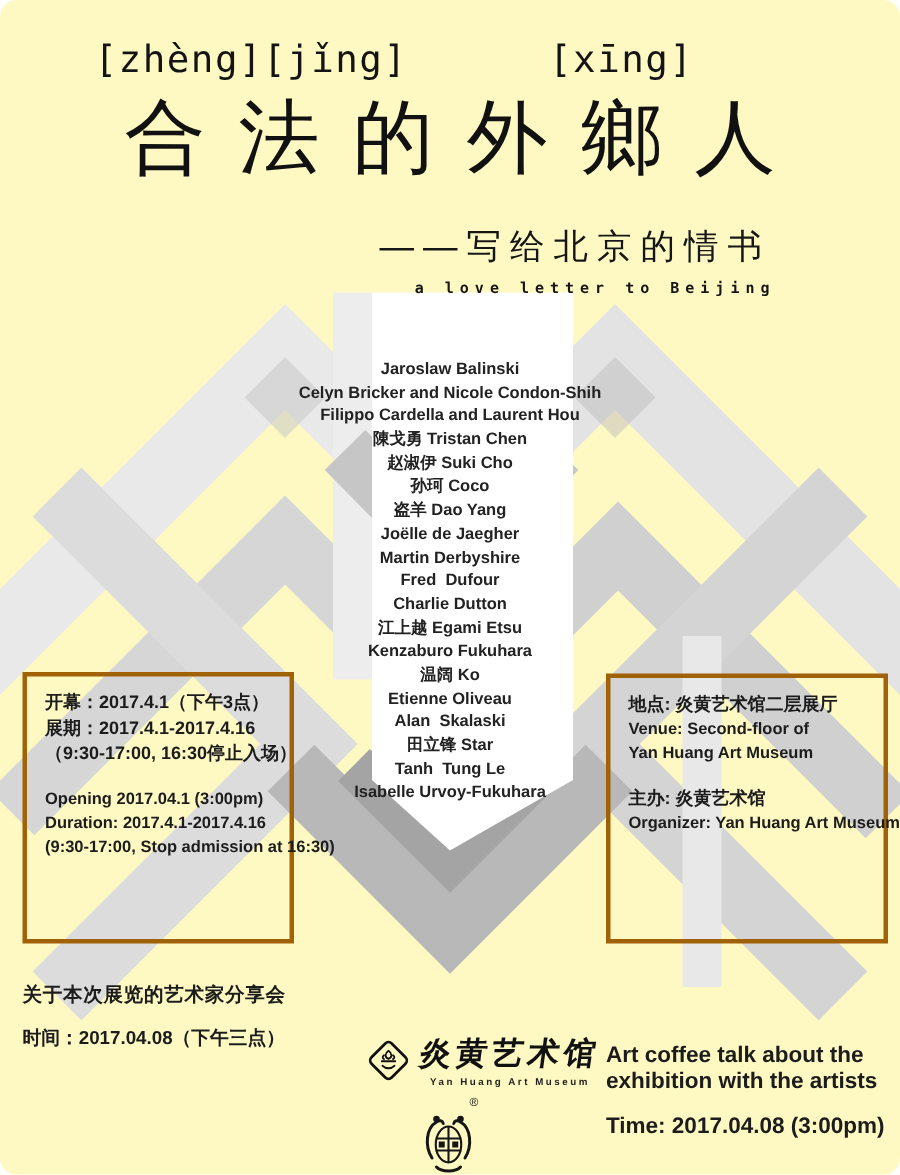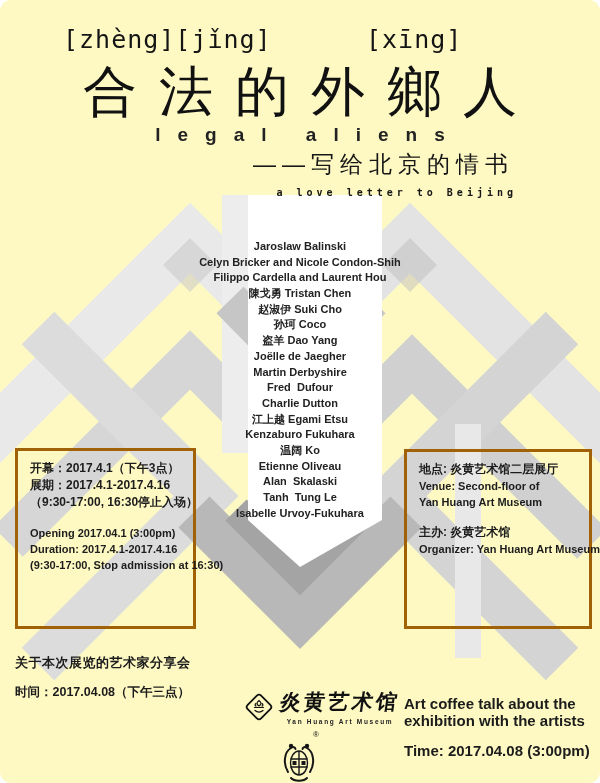--- a/index.html
+++ b/index.html
@@ -113,41 +113,41 @@
       <polyline points="230,300 301,372 372,300" stroke="#c6c6c6" stroke-width="38"></polyline>
       <polyline points="194,512 300,618 406,512" stroke="#b8b8b8" stroke-width="44"></polyline>
       <polyline points="236,510 300,574 364,510" stroke="#a4a4a4" stroke-width="30"></polyline>
     </g>
     <polygon points="248,195 382,195 382,520 300,567 248,520" fill="#ffffff"></polygon>
   </svg>
 
   <div class="pinyin pinyin-left">[zhèng][jǐng]</div>
   <div class="pinyin pinyin-right">[xīng]</div>
   <div class="title-cn">合法的外鄉人</div>
-  <div class="title-en">legal aliens</div>
   <div class="sub-cn">——写给北京的情书</div>
   <div class="sub-en">a love letter to Beijing</div>
 
   <div class="artists">
     <div>Jaroslaw Balinski</div>
     <div>Celyn Bricker and Nicole Condon-Shih</div>
     <div>Filippo Cardella and Laurent Hou</div>
     <div>陳戈勇 Tristan Chen</div>
     <div>赵淑伊 Suki Cho</div>
     <div>孙珂 Coco</div>
     <div>盗羊 Dao Yang</div>
     <div>Joëlle de Jaegher</div>
     <div>Martin Derbyshire</div>
     <div>Fred  Dufour</div>
     <div>Charlie Dutton</div>
     <div>江上越 Egami Etsu</div>
     <div>Kenzaburo Fukuhara</div>
     <div>温阔 Ko</div>
     <div>Etienne Oliveau</div>
     <div>Alan  Skalaski</div>
+    <div>田立锋 Star</div>
     <div>Tanh  Tung Le</div>
     <div>Isabelle Urvoy-Fukuhara</div>
   </div>
 
   <div class="info-box box-left">
     <p class="cn">开幕：2017.4.1（下午3点）</p>
     <p class="cn">展期：2017.4.1-2017.4.16</p>
     <p class="cn">（9:30-17:00, 16:30停止入场）</p>
     <div class="gap"></div>
     <p>Opening 2017.04.1 (3:00pm)</p>

